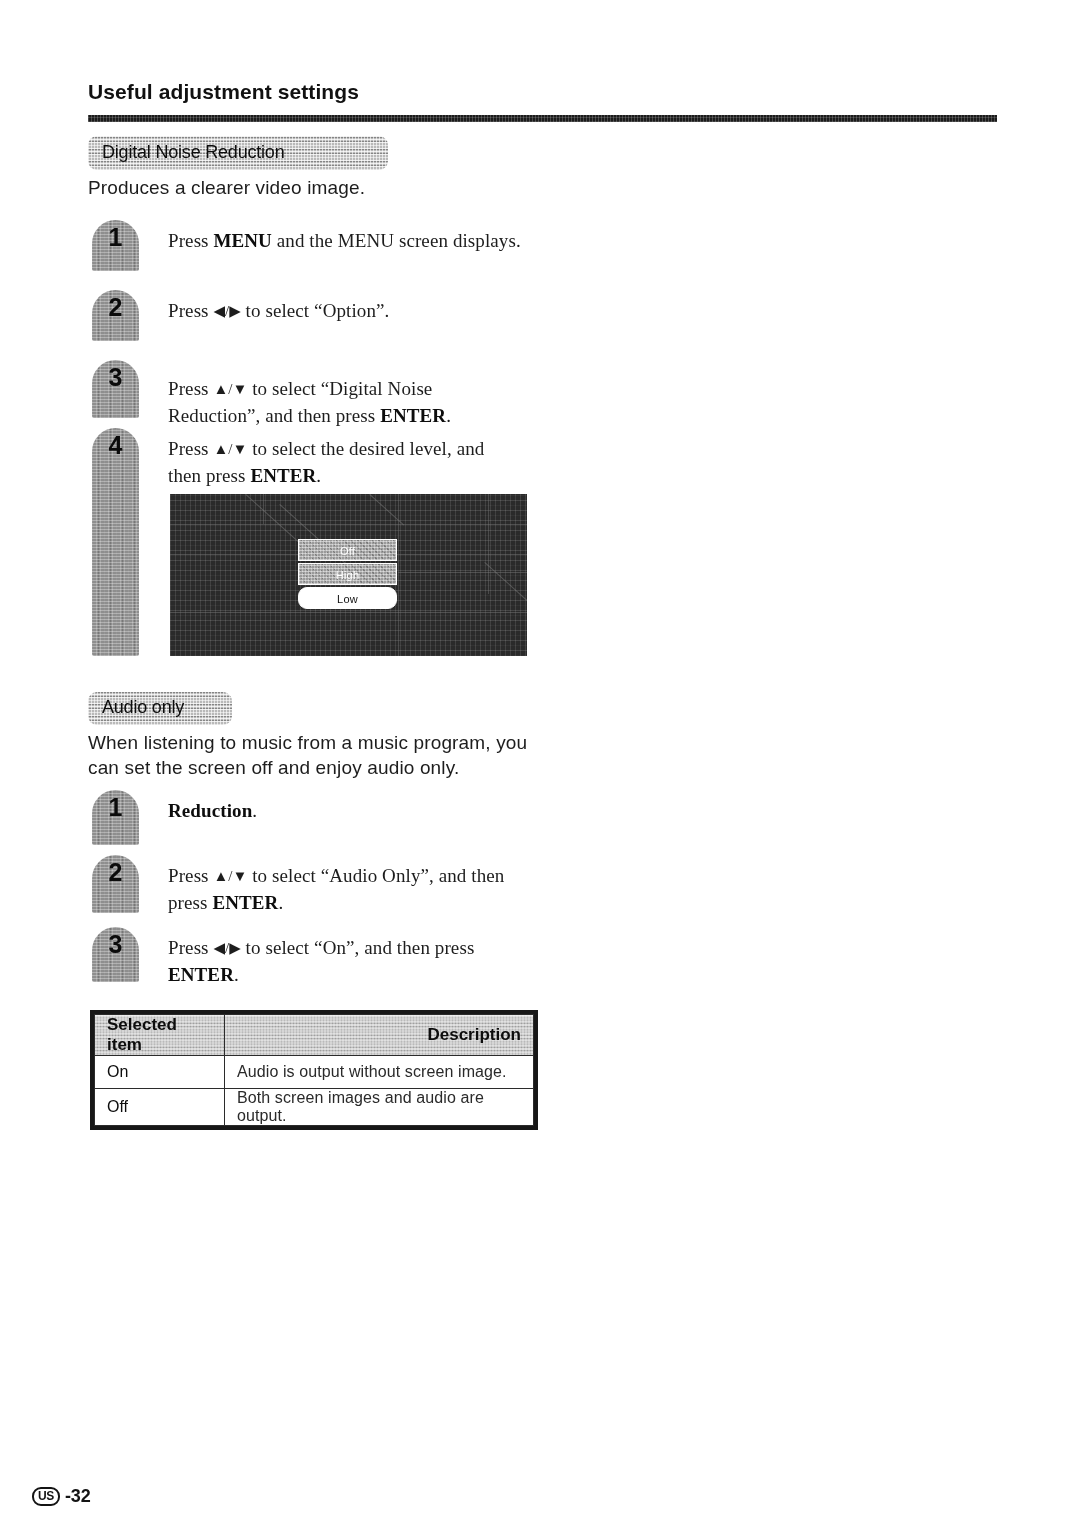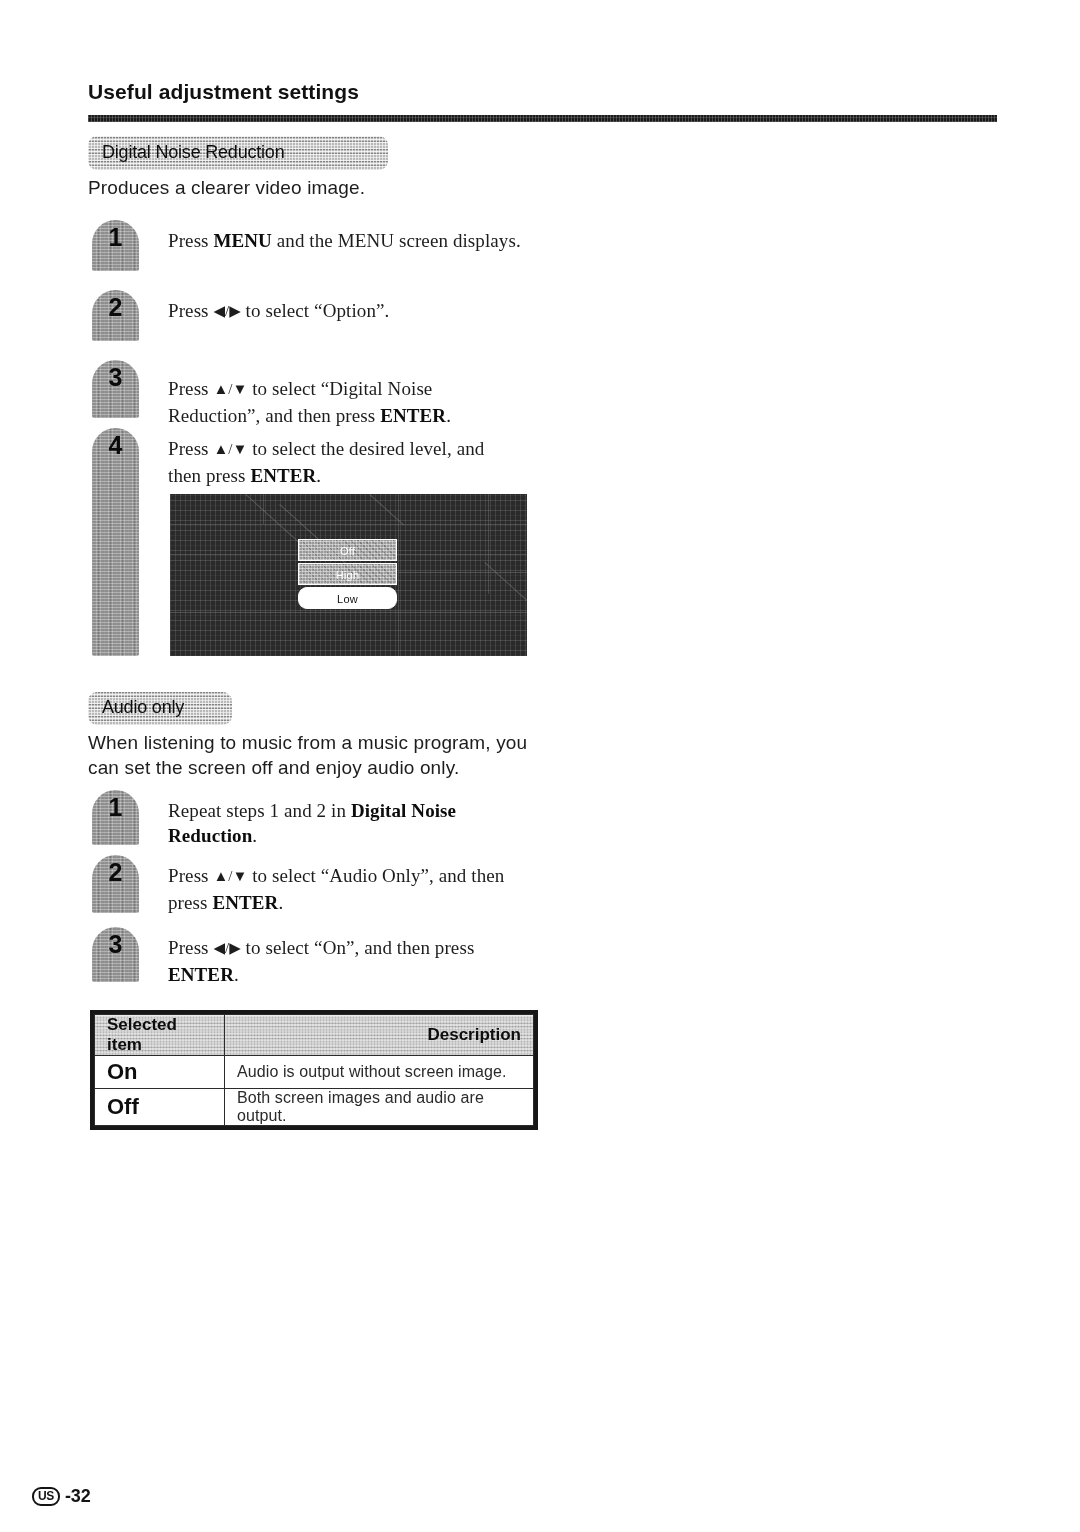--- a/index.html
+++ b/index.html
@@ -217,22 +217,22 @@
   }
   #desc-table col.c1 { width: 130px; }
   #desc-table thead th {
     font-size: 17px;
     font-weight: bold;
     color: #0d0d0d;
     height: 35px;
   }
   #desc-table thead th.center { text-align: right; }
   #desc-table td.item {
-    font-size: 22px;
-    font-weight: bold;
+    font-size: 16px;
+    font-weight: normal;
     color: #0d0d0d;
   }
   #desc-table td.desc {
     font-size: 16px;
     color: #2a2a2a;
     letter-spacing: 0.1px;
   }
 
   
   #footer {
@@ -320,21 +320,21 @@
 
 <div id="badge-audio" class="section-badge halftone-light">
   <span>Audio only</span>
 </div>
 <div id="intro-audio" class="intro">When listening to music from a music program, you can set the screen off and enjoy audio only.</div>
 
 <div class="step" style="top:790px;">
   <div class="step-badge halftone-mid" style="height:55px;">
     <b>1</b>
   </div>
-  <div class="step-text" style="width:388px;"><span class="just">Repeat steps 1 and 2 in <b>Digital Noise</b></span><b>Reduction</b>.</div>
+  <div class="step-text" style="width:388px;"><b>Reduction</b>.</div>
 </div>
 
 <div class="step" style="top:855px;">
   <div class="step-badge halftone-mid" style="height:58px;">
     <b>2</b>
   </div>
   <div class="step-text" style="width:400px;">Press <span class="arrows">▲/▼</span> to select “Audio Only”, and then<br>press <b>ENTER</b>.</div>
 </div>
 
 <div class="step" style="top:927px;">

